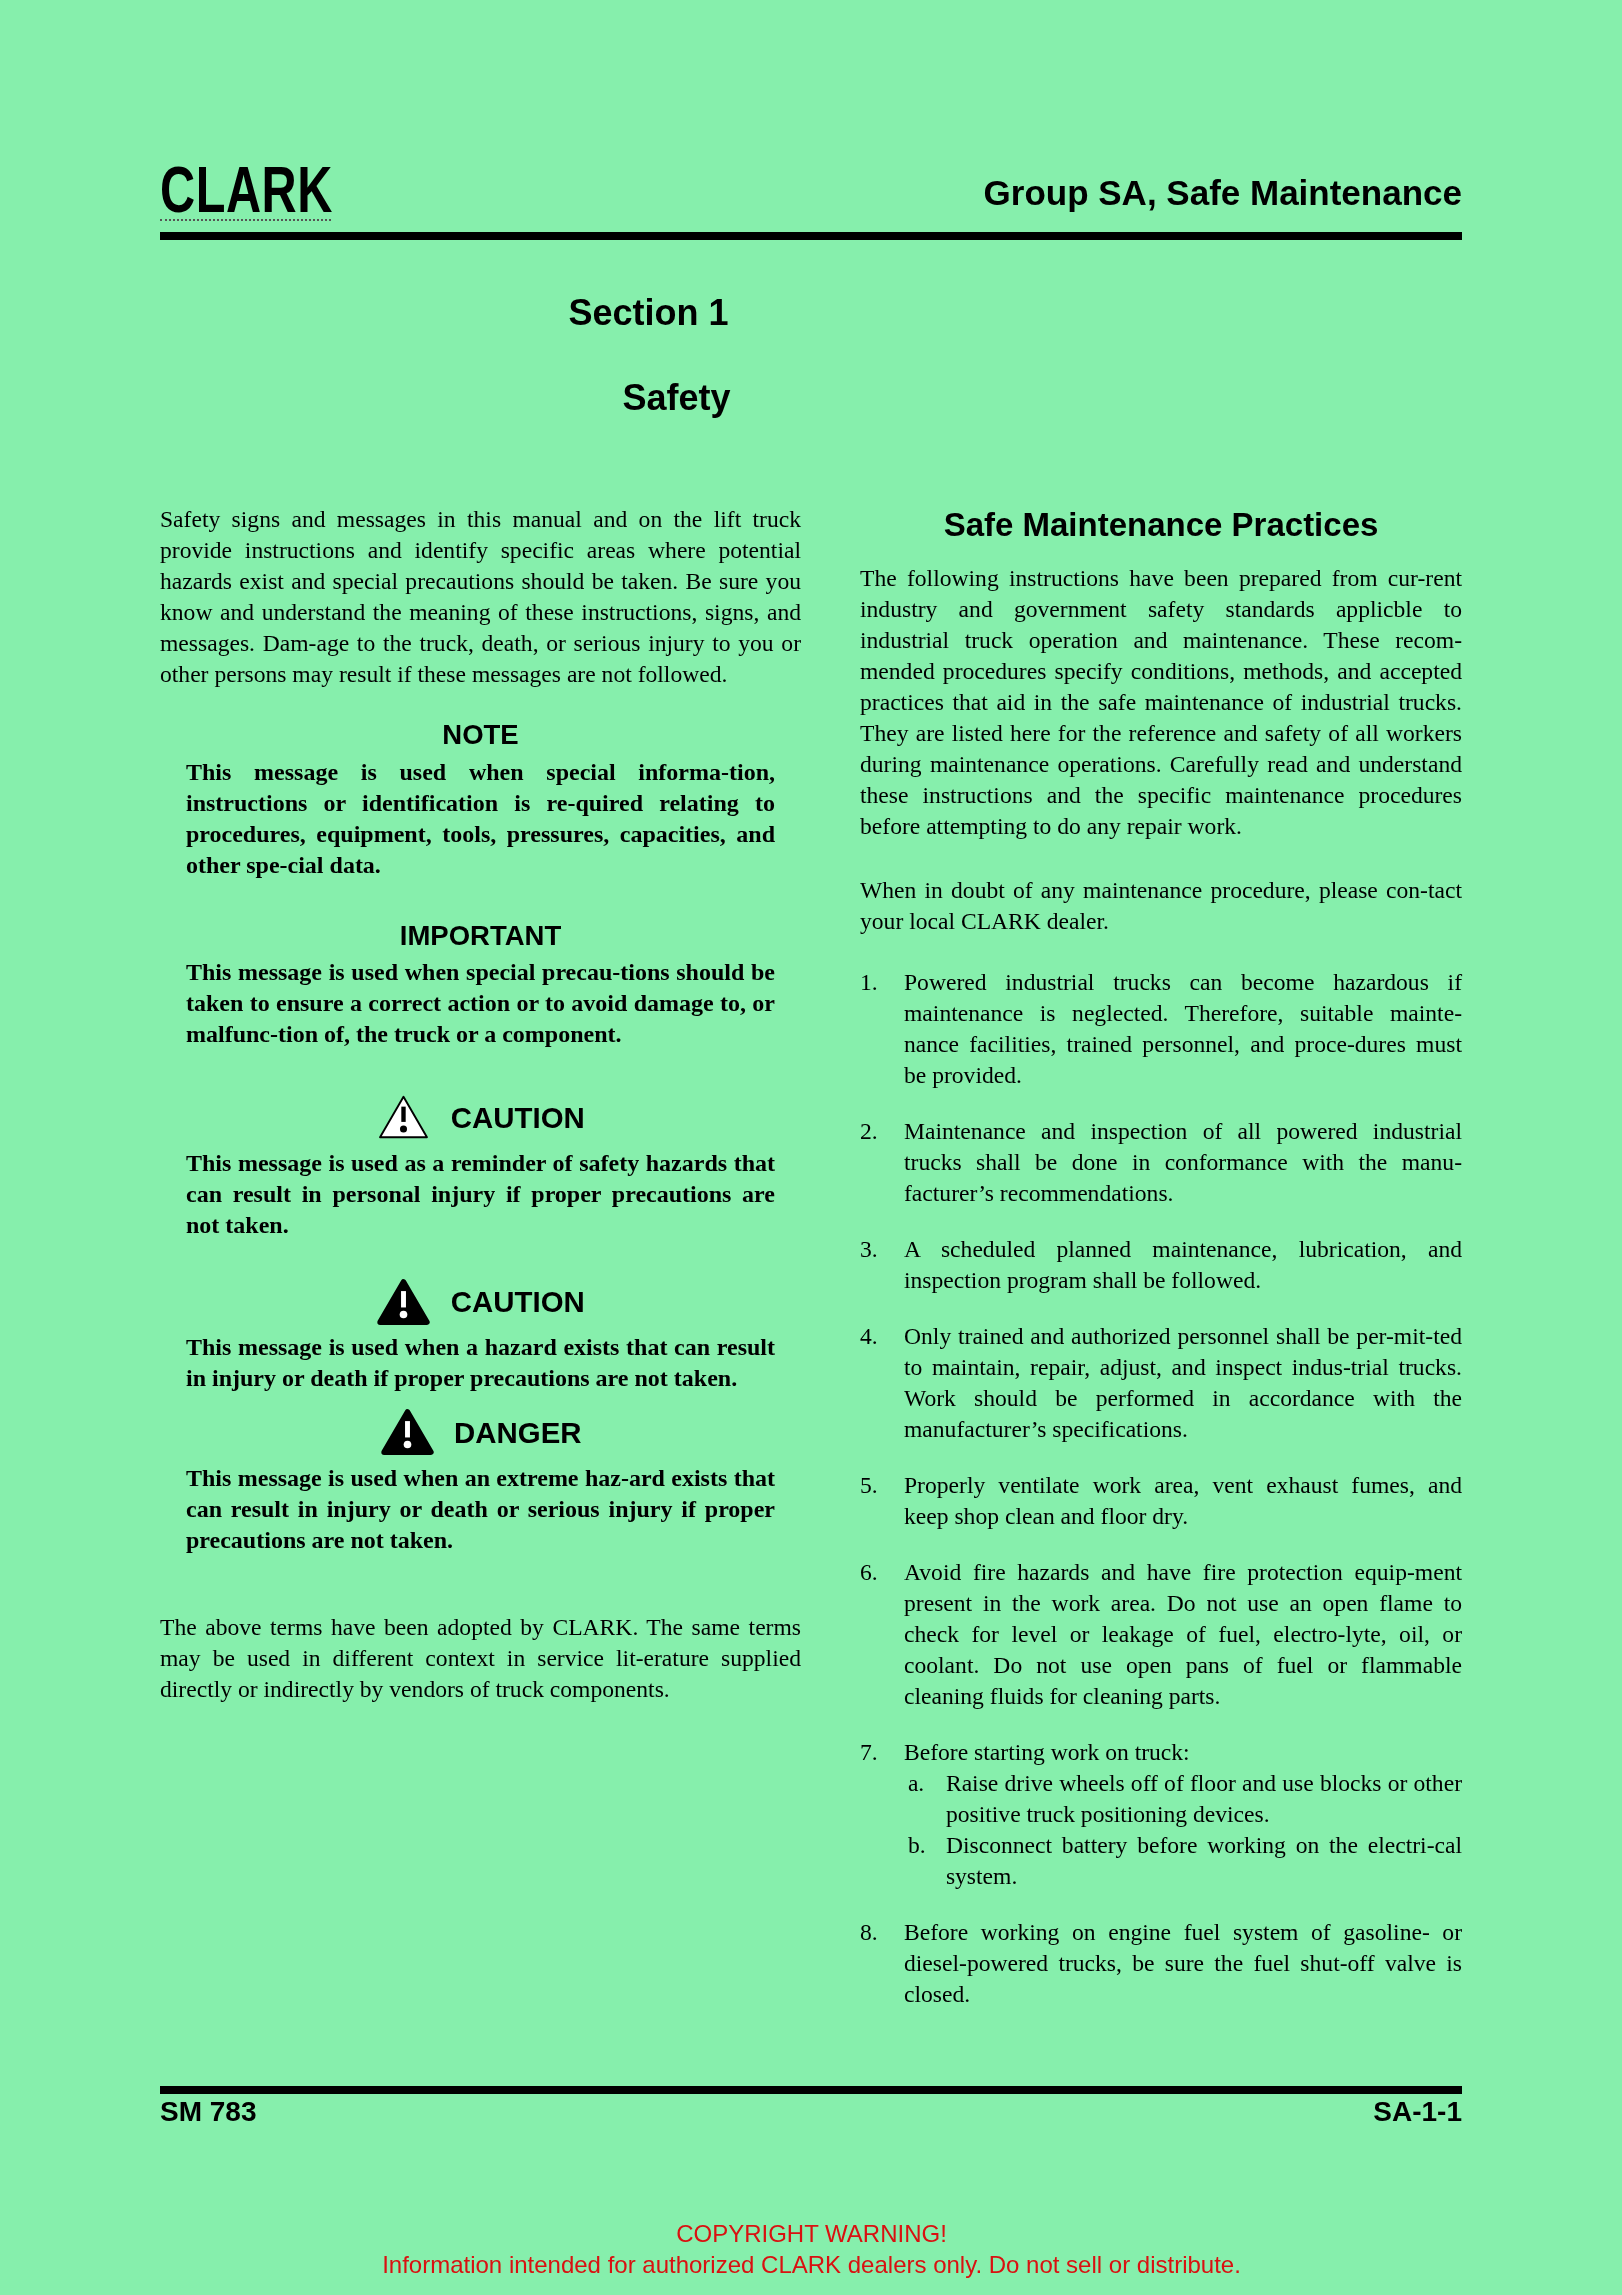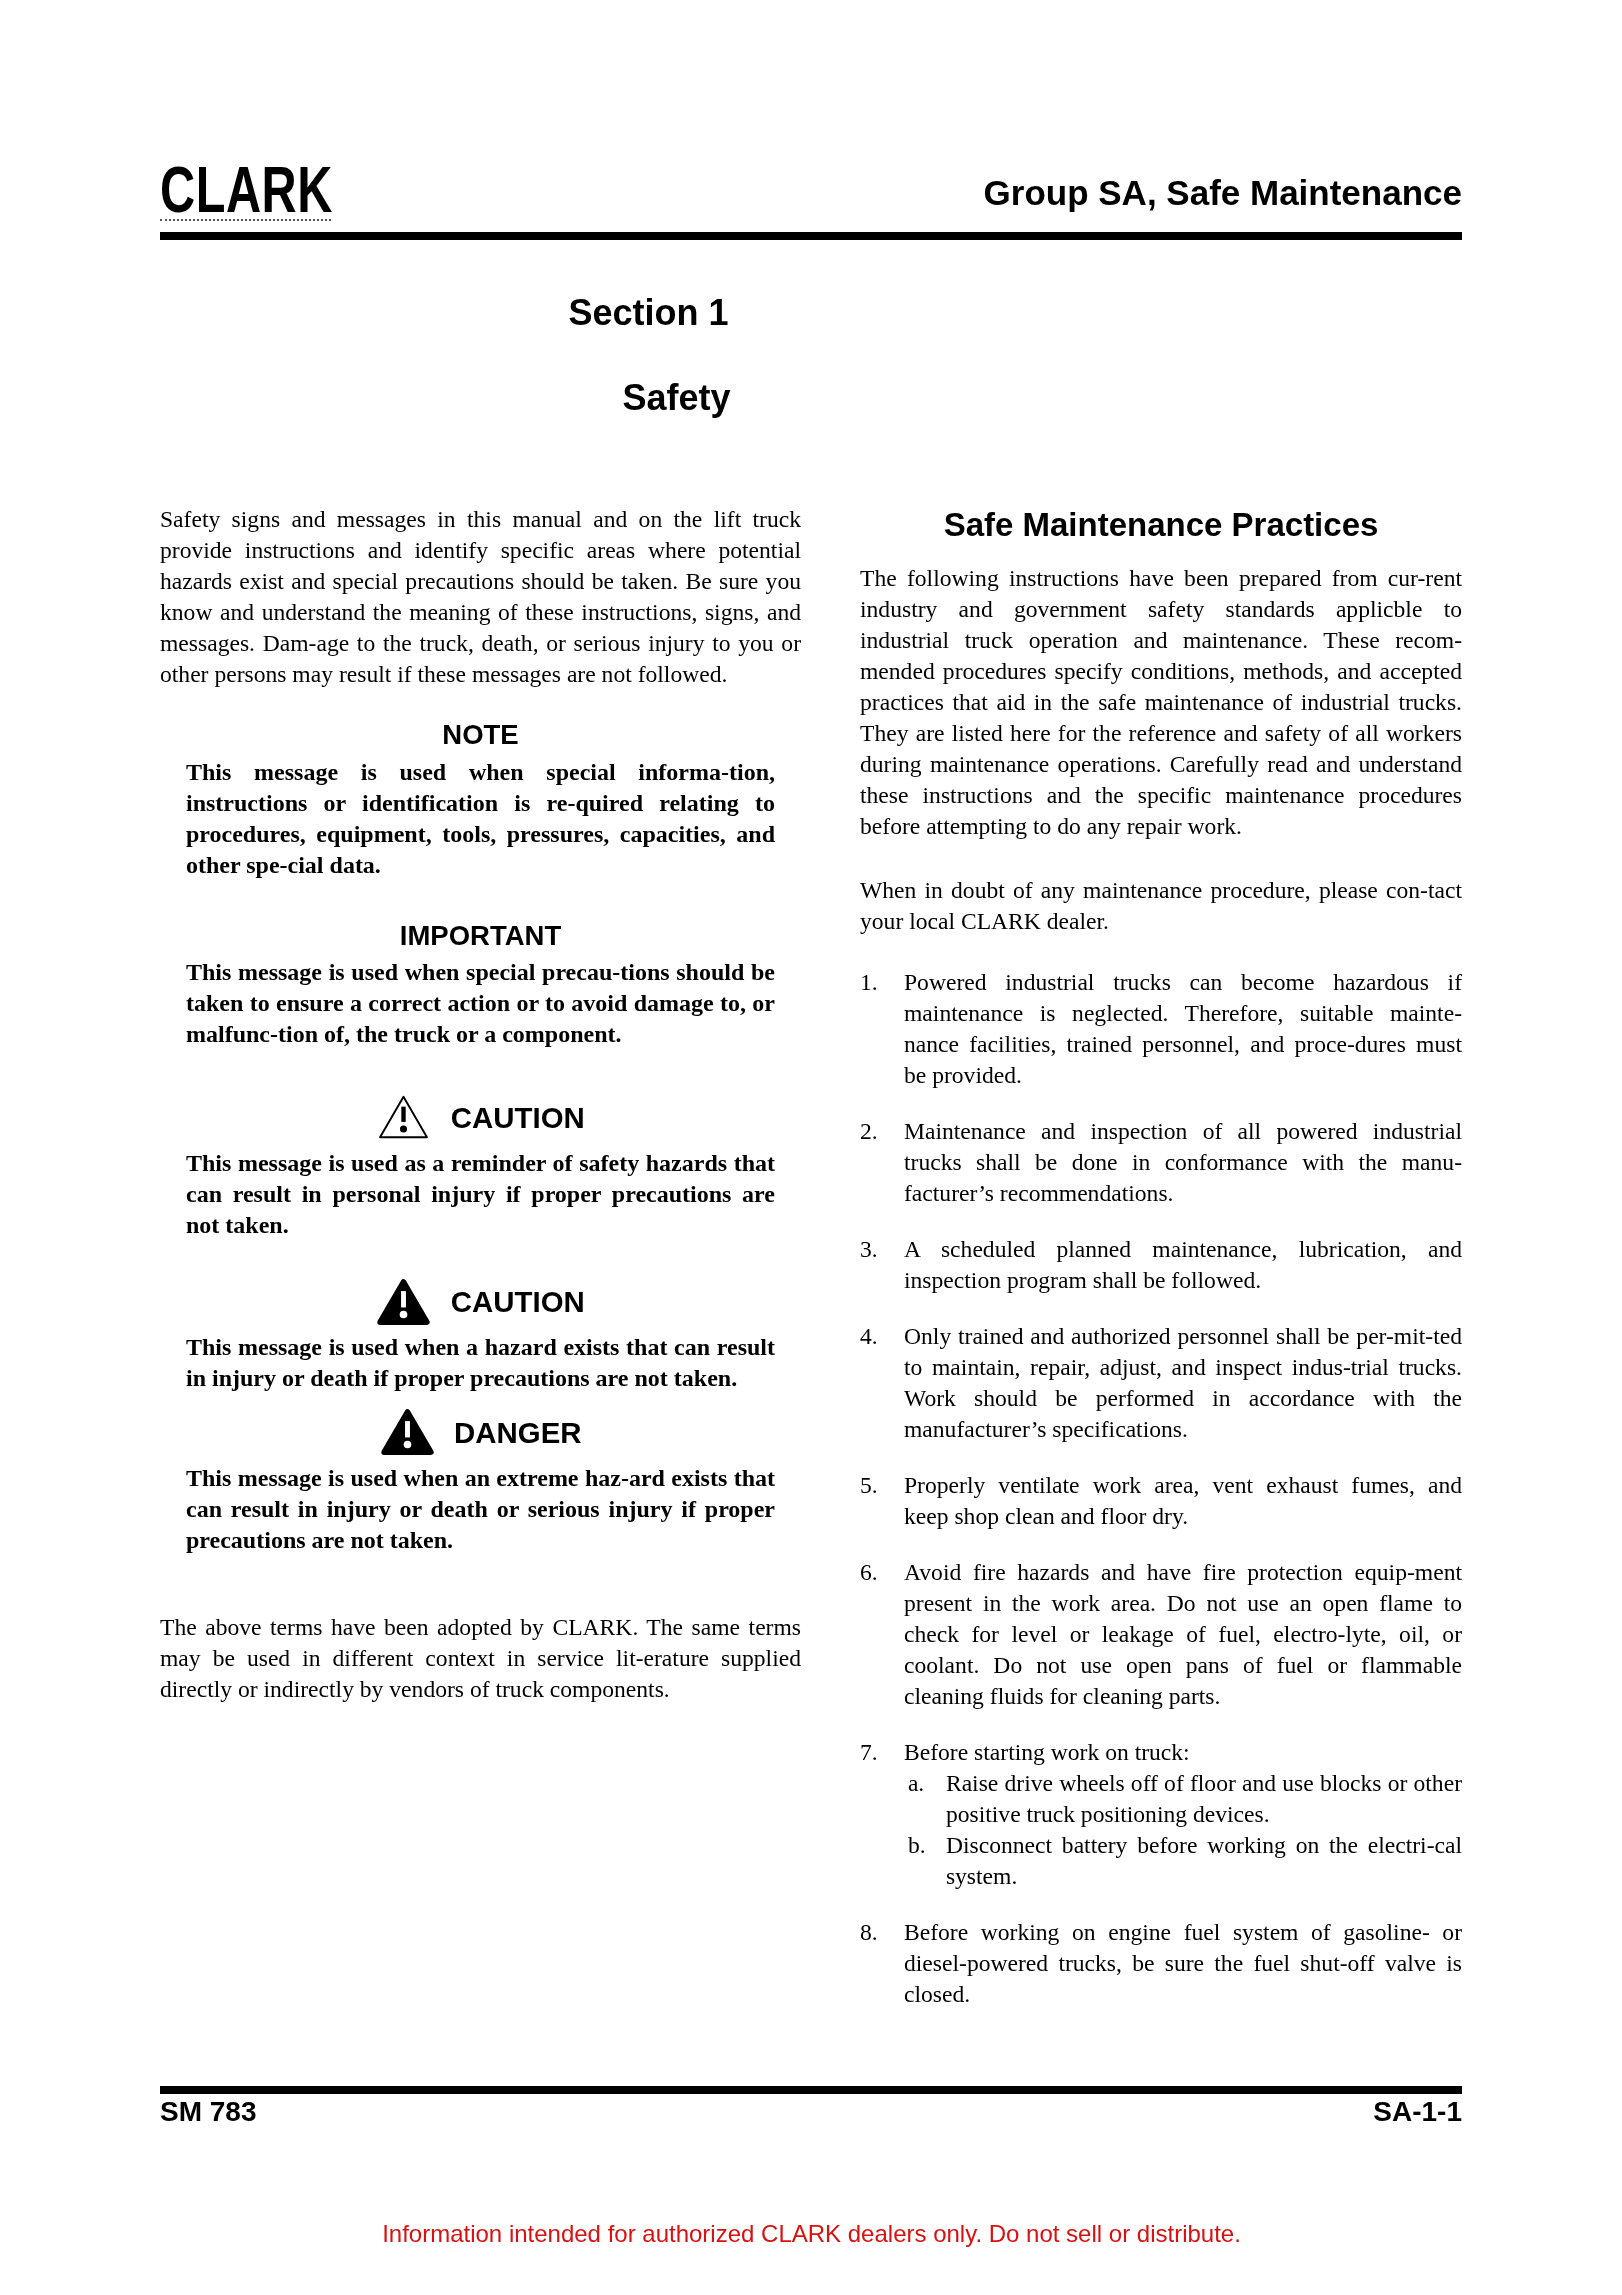--- a/index.html
+++ b/index.html
@@ -1,17 +1,17 @@
 <!DOCTYPE html>
 <html style="font-size:10.5px"><head>
 <meta charset="utf-8">
 <style>
   html,body { margin:0; padding:0; background:#888; }
   .page {
-    position:relative; width:1623px; height:2295px; background:#ffffff;
+    position:relative; width:1623px; height:2295px; background:#86efac;
     font-family:"Liberation Serif", serif; color:#000; overflow:hidden;
   }
 
   
   .header {
     position:absolute; top:165px; left:160px; width:1302px;
     display:flex; justify-content:space-between; align-items:flex-end;
   }
   .logo-wrap { display:inline-block; }
   .logo-text {
@@ -222,17 +222,18 @@
     </div>
   </div>
 
   <div class="rule-bottom"></div>
   <div class="footer-row">
     <span>SM 783</span>
     <span>SA-1-1</span>
   </div>
 
   <div class="copyright" style="color: rgb(217, 17, 17);">
+    <div>COPYRIGHT WARNING!</div>
     <div>Information intended for authorized CLARK dealers only. Do not sell or distribute.</div>
   </div>
 
 </div>
 
 
 </body></html>

